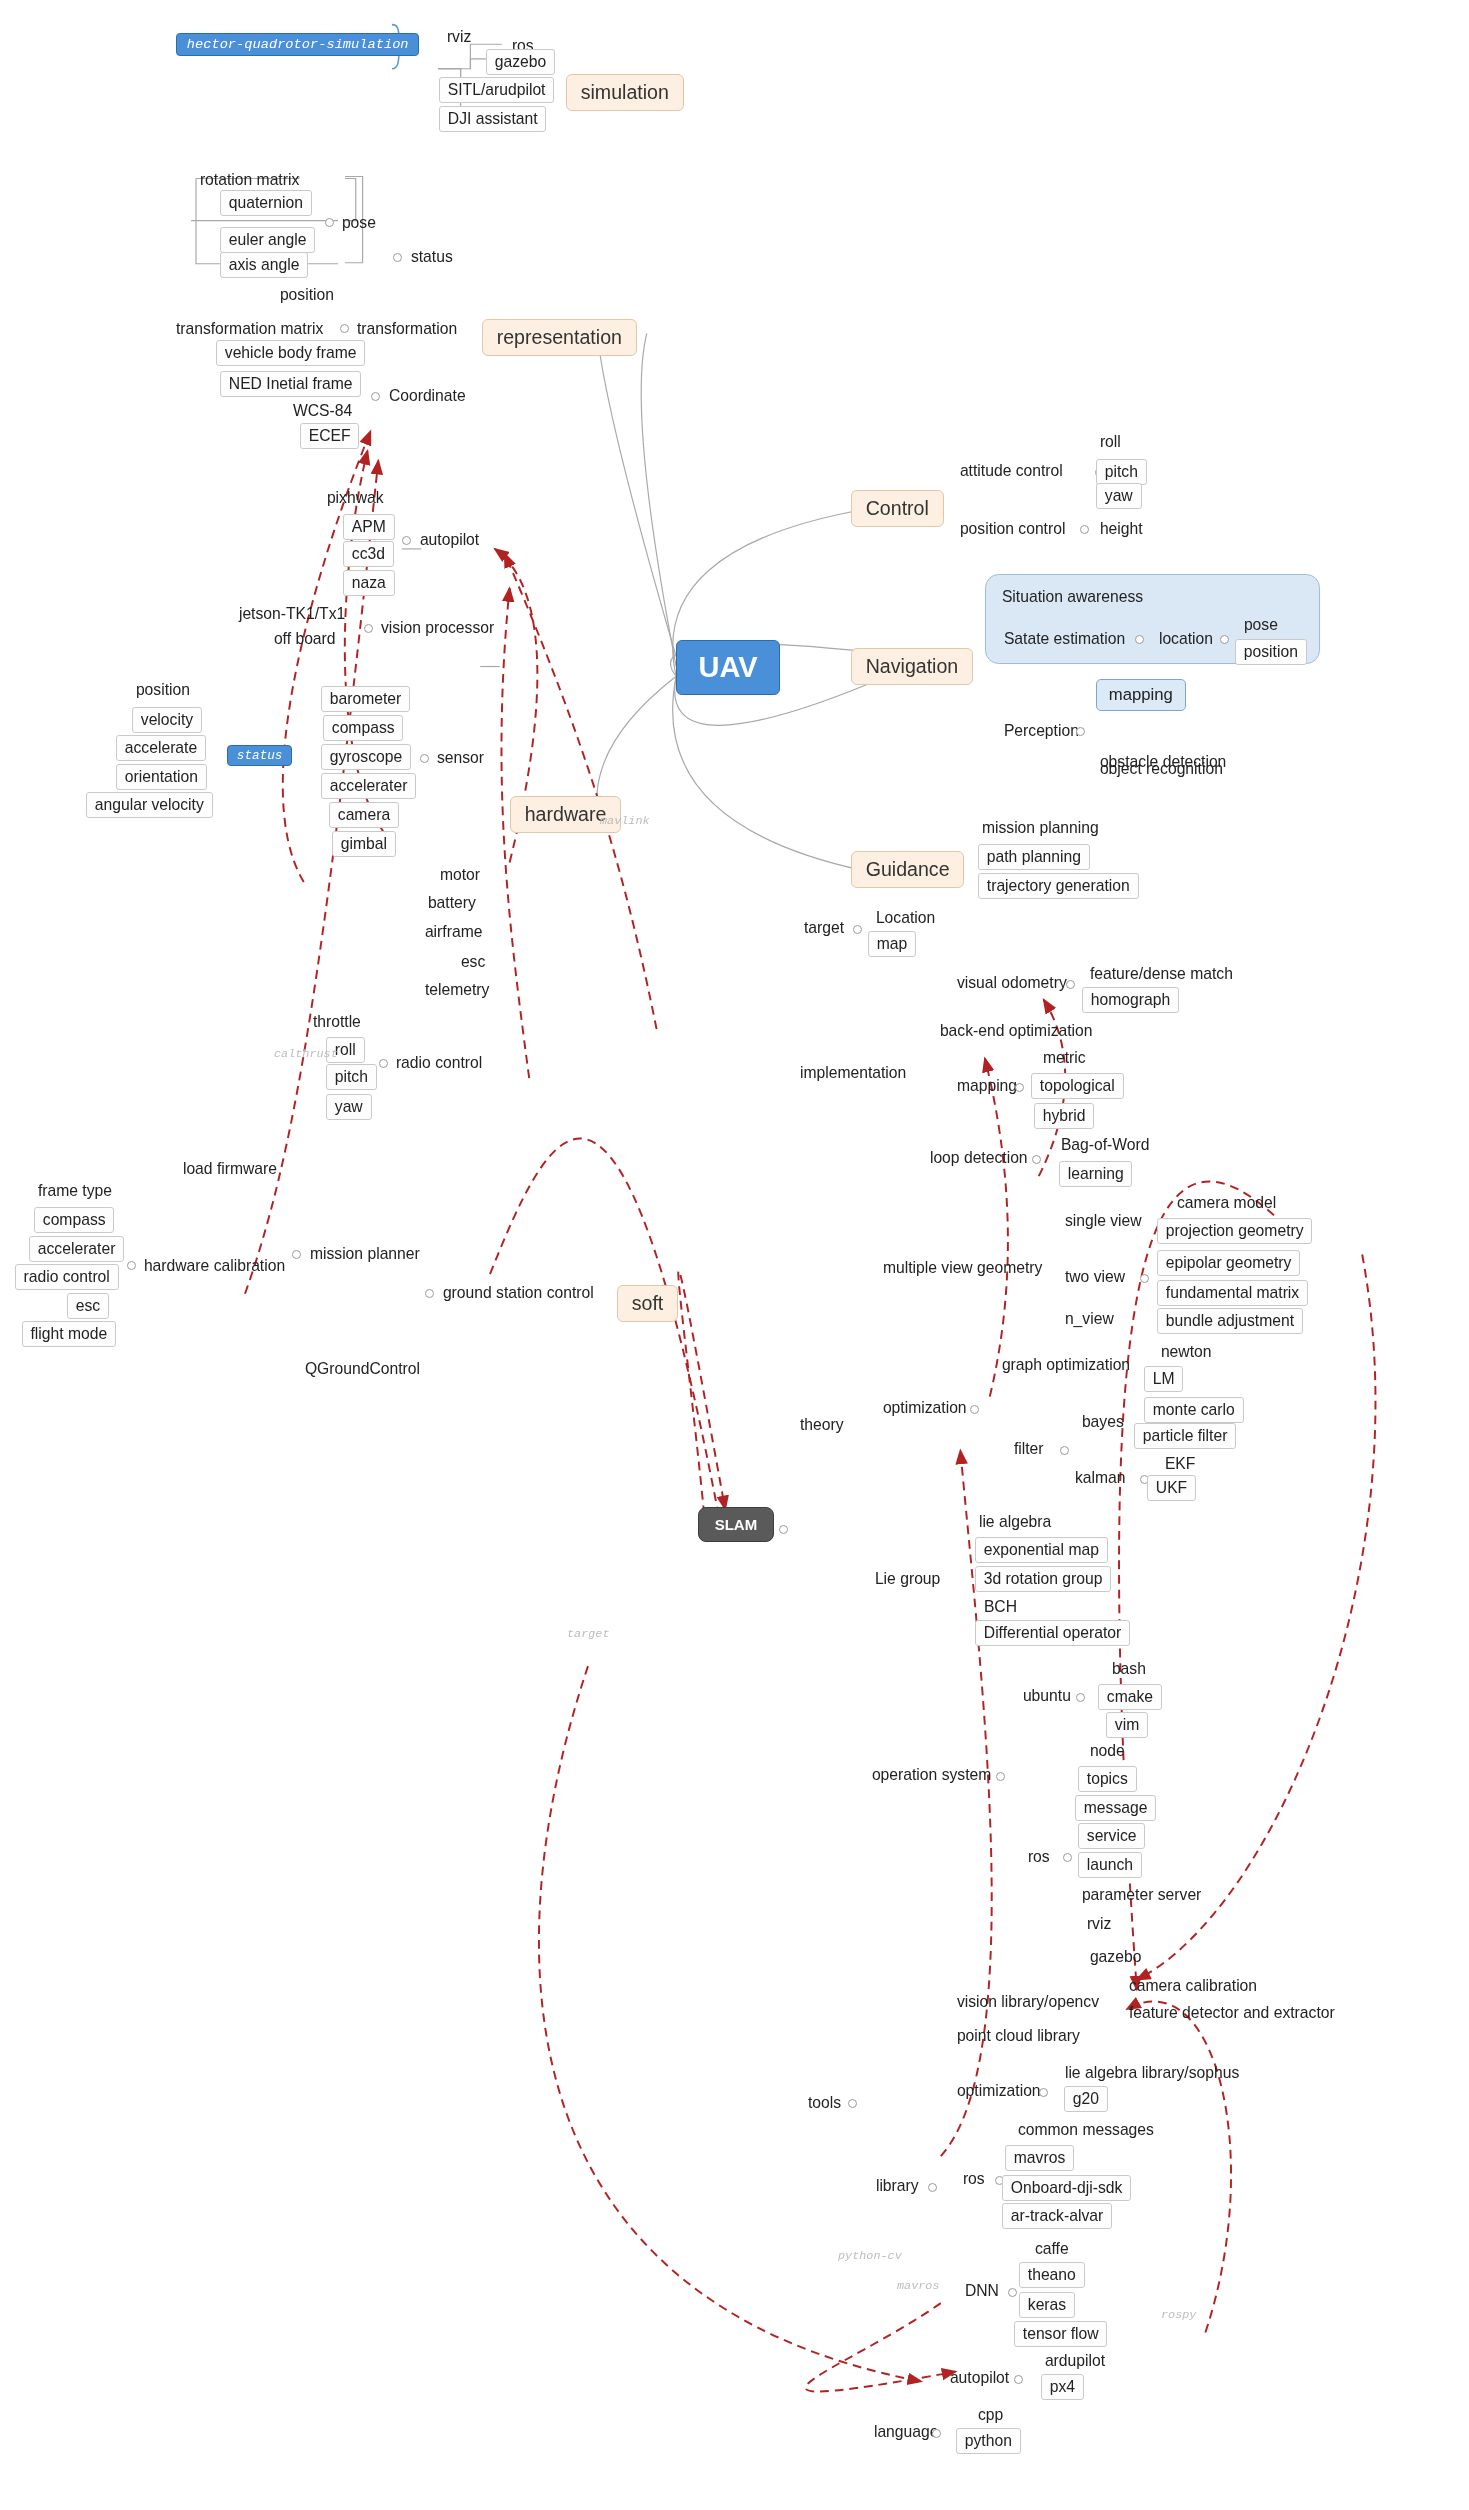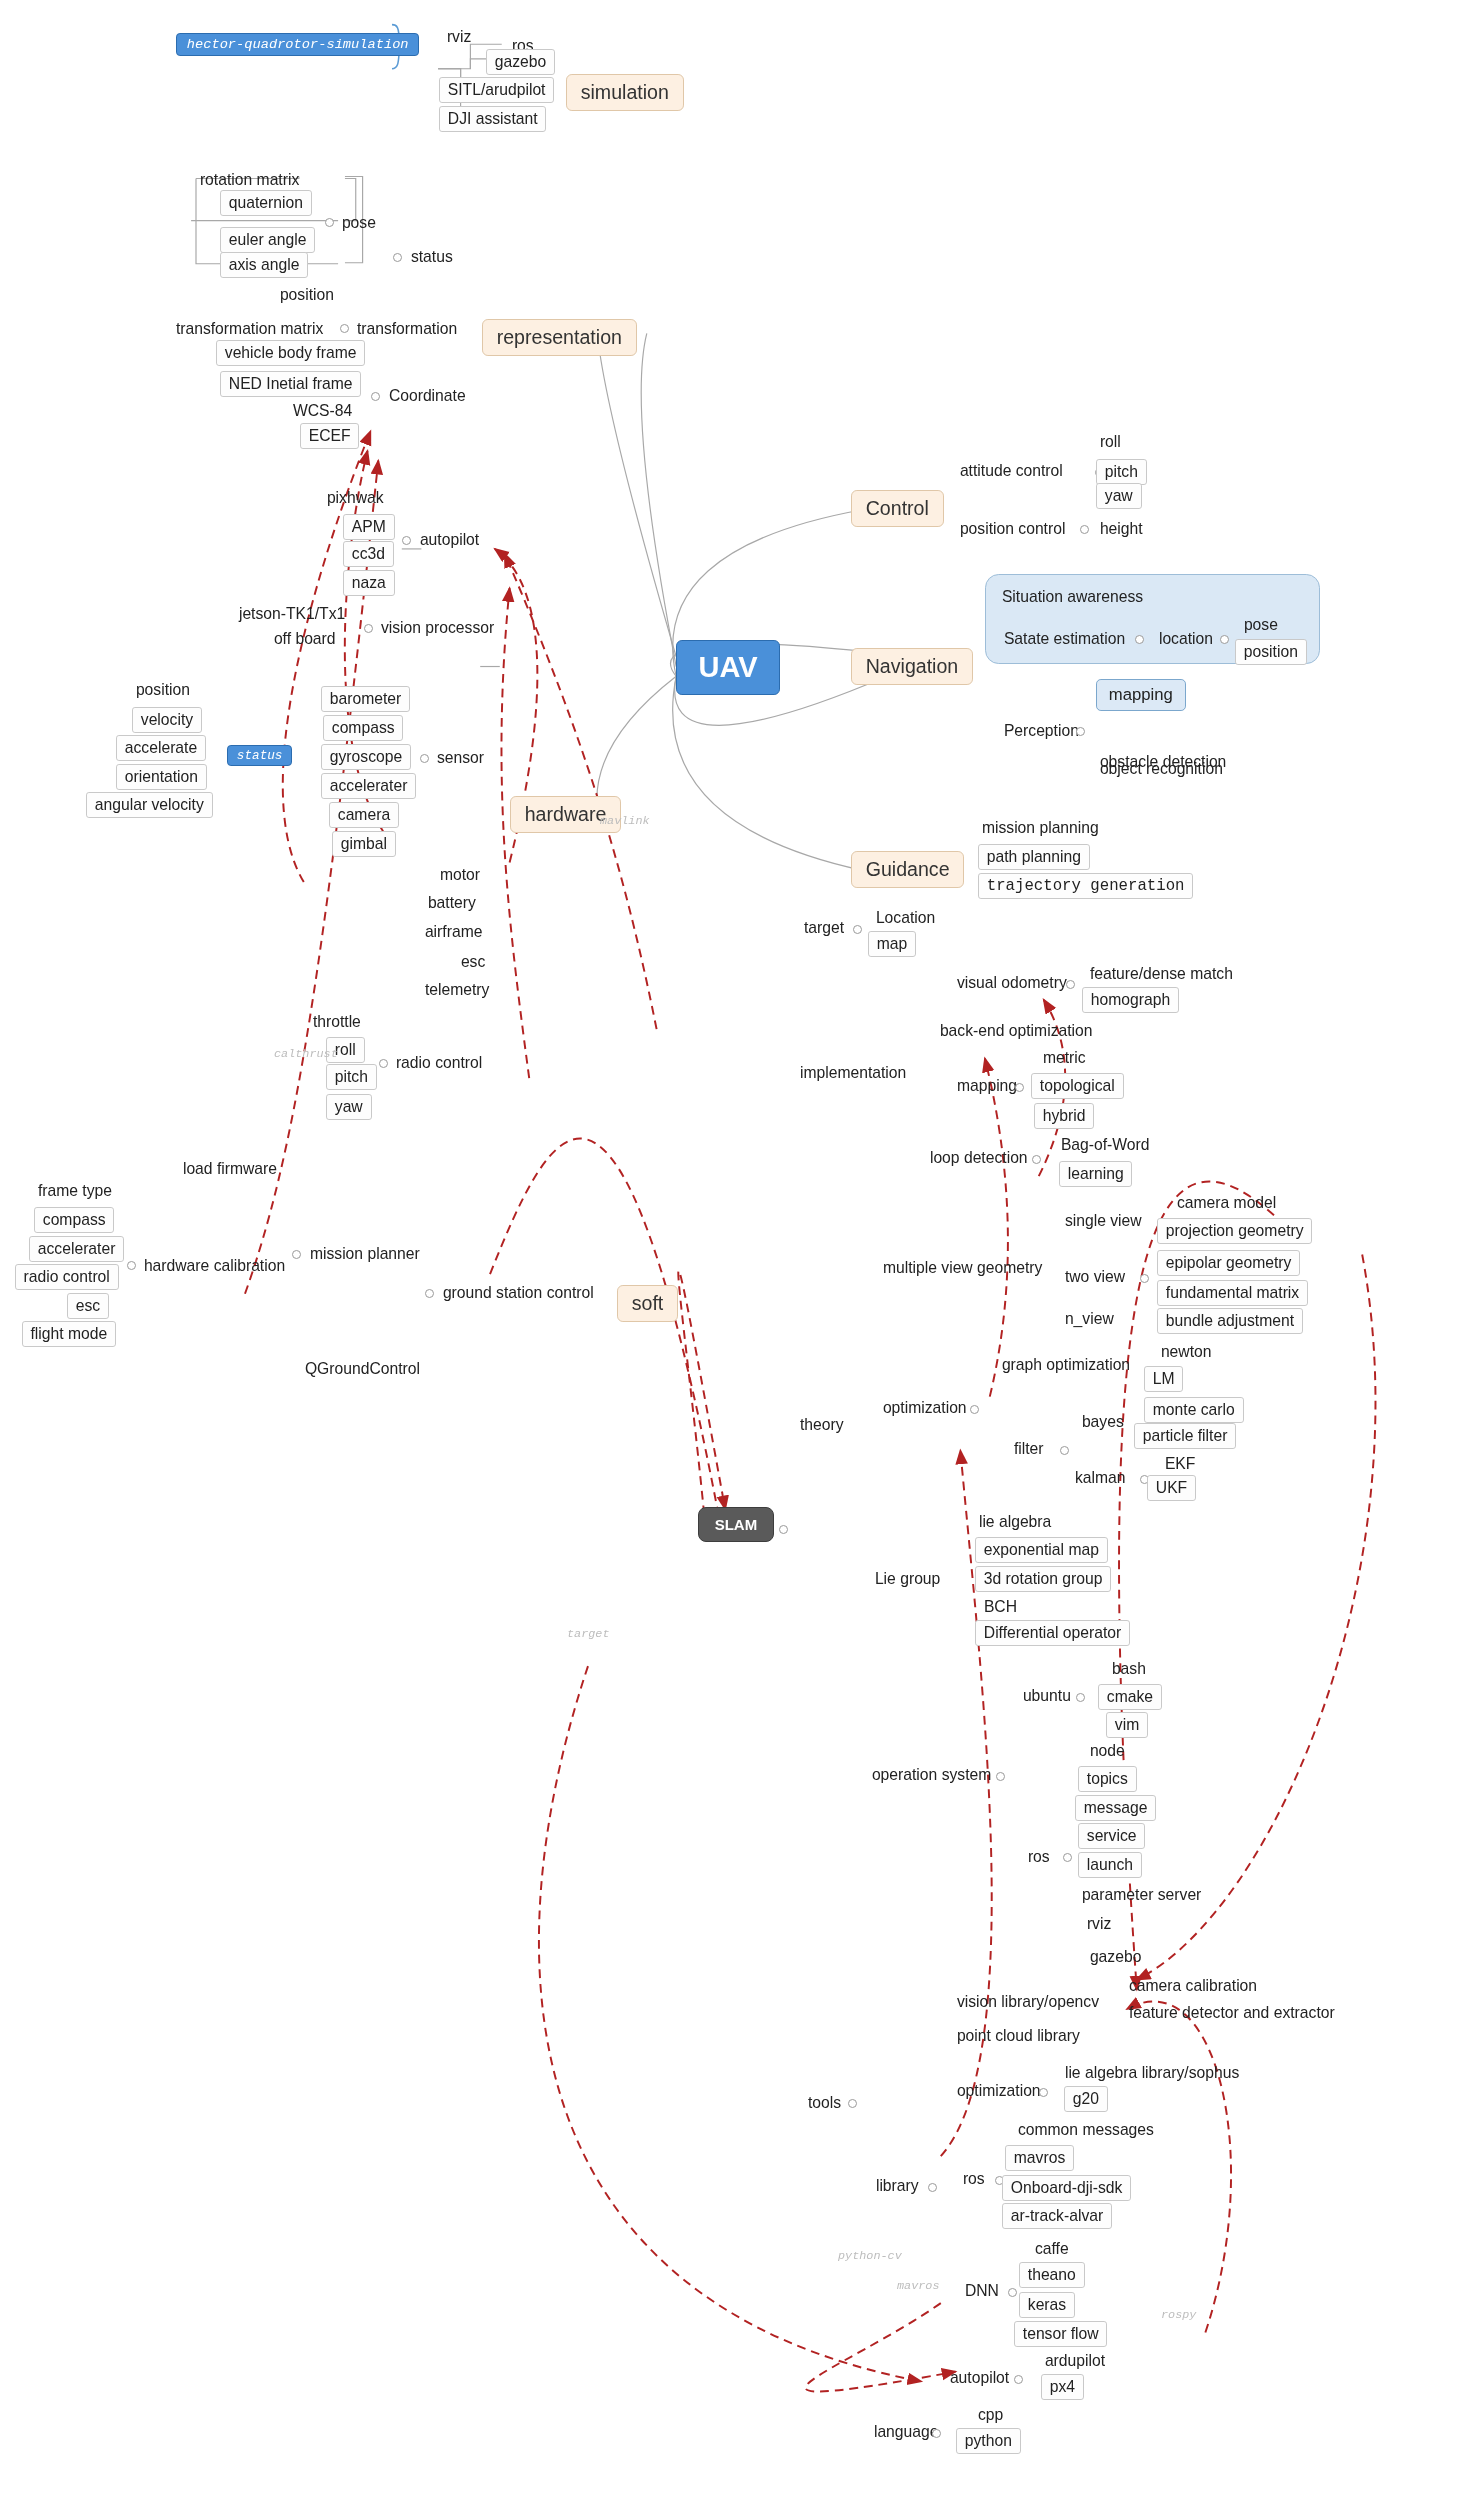--- a/index.html
+++ b/index.html
@@ -135,21 +135,21 @@
   <div class="node boxed" style="left:1235px;top:639px;">position</div>
   <div class="node leaf" style="left:1000px;top:720px;">Perception</div>
   <div class="dot" style="left:1076px;top:727px;"></div>
   <div class="node mapping-box" style="left:1096px;top:679px;">mapping</div>
   <div class="node leaf" style="left:1096px;top:727px;margin-top:24px;">obstacle detection</div>
   <div class="node leaf" style="left:1096px;top:758px;">object recognition</div>
 
   <div class="node cat" style="left:851px;top:851px;">Guidance</div>
   <div class="node leaf" style="left:978px;top:817px;">mission planning</div>
   <div class="node boxed" style="left:978px;top:844px;">path planning</div>
-  <div class="node boxed" style="left:978px;top:873px;font-family:Liberation Mono, monospace;">trajectory generation</div>
+  <div class="node boxed" style="left:978px;top:873px;">trajectory generation</div>
 
   <div class="node cat" style="left:510px;top:796px;">hardware</div>
   <div class="node tiny-italic" style="left:600px;top:814px;">mavlink</div>
 
   <div class="node leaf" style="left:323px;top:487px;">pixhwak</div>
   <div class="node boxed" style="left:343px;top:514px;">APM</div>
   <div class="node boxed" style="left:343px;top:541px;">cc3d</div>
   <div class="node boxed" style="left:343px;top:570px;">naza</div>
   <div class="node leaf" style="left:416px;top:529px;">autopilot</div>
   <div class="dot" style="left:402px;top:536px;"></div>

